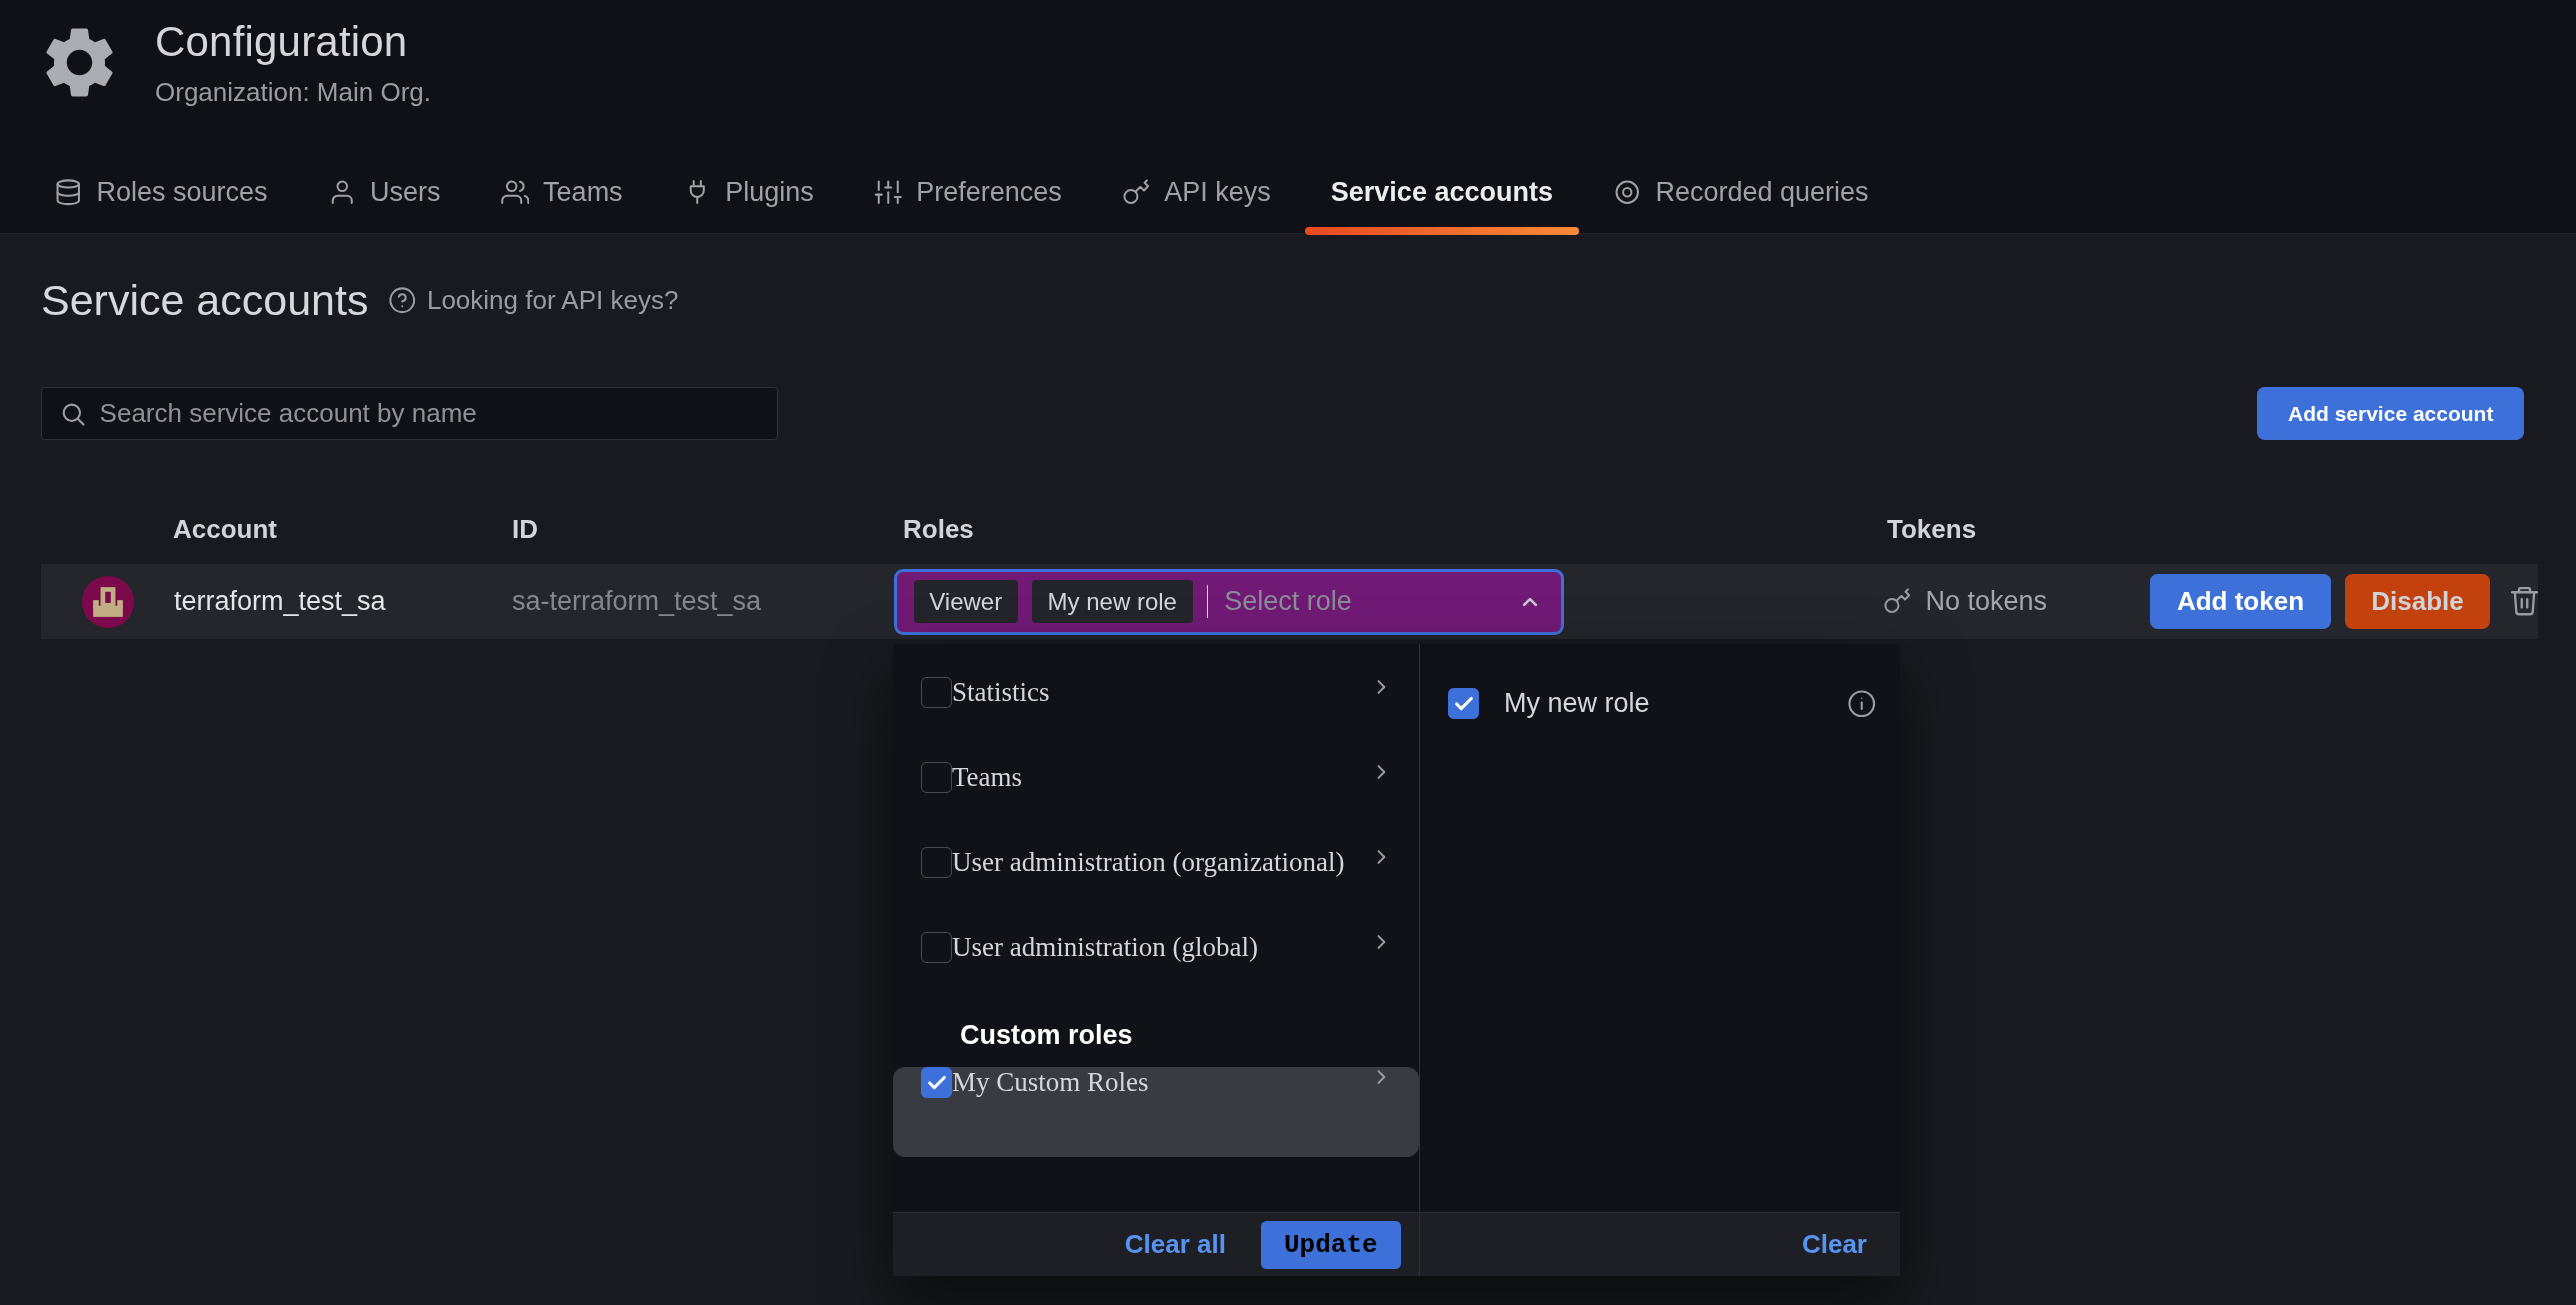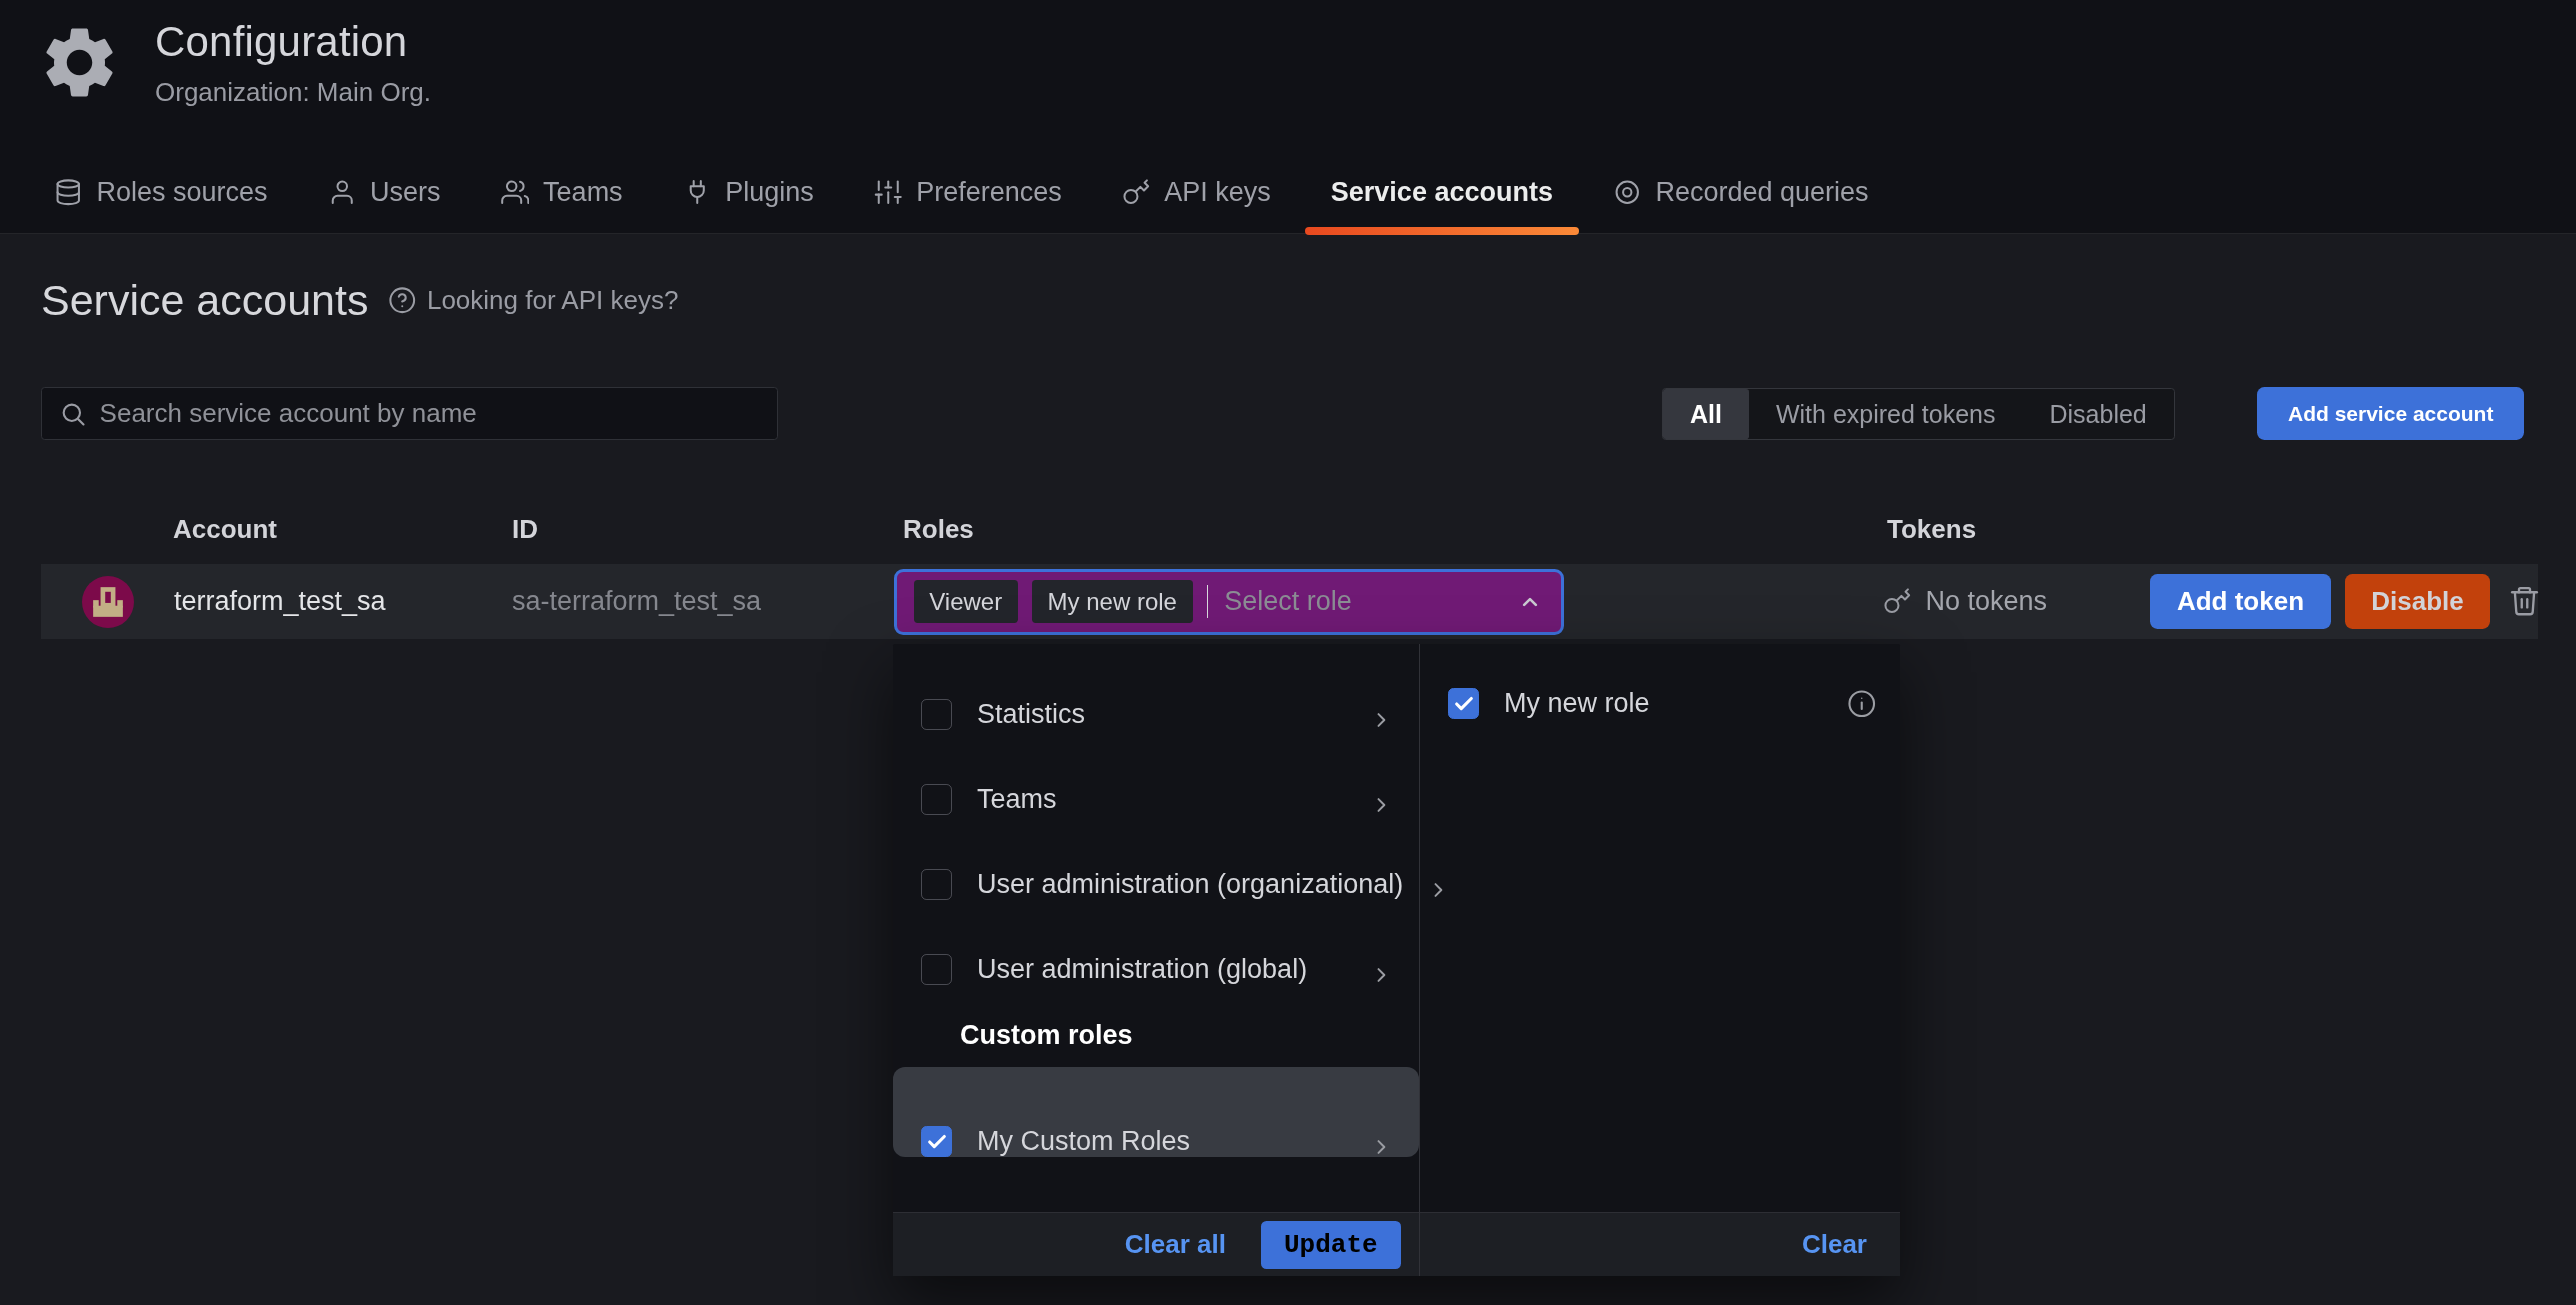--- a/index.html
+++ b/index.html
@@ -83,21 +83,21 @@
 
   
   .role-dropdown { position:absolute; left:893px; top:644px; width:1007px; height:632px;
                    background:#111217; display:flex; box-shadow:0 28px 64px rgba(0,0,0,.55);
                    border-radius:1.8px; z-index:5; }
   .pane { position:relative; display:flex; flex-direction:column; }
   .pane-left { width:527px; border-right:0.9px solid #313238; }
   .pane-right { flex:1; }
 
   .menu-list { padding-top:33px; }
-  .menu-item { display:flex; align-items:flex-end; height:53px; margin-bottom:32px; padding:0 28px; gap:25px; cursor:pointer; }
+  .menu-item { display:flex; align-items:flex-start; height:53px; margin-bottom:32px; padding:0 28px; cursor:pointer;font-family:Liberation Serif, serif; }
   .menu-item .item-label { flex:1; font-size:27px; color:#d5d6db; white-space:nowrap; }
   .arrow-icon { width:20px; height:20px; color:#9b9da3; flex:0 0 auto; }
 
   .checkbox { width:31px; height:31px; border-radius:5.5px; flex:0 0 auto;
               border:1.8px solid rgba(204,204,220,.30); background:transparent;
               display:flex; align-items:center; justify-content:center; cursor:pointer; }
   .checkbox.checked { background:#3d71d9; border-color:#3d71d9; }
   .checkbox svg { width:22px; height:22px; color:#fff; }
 
   .custom-header { margin-top:16.6px; height:37px; display:flex; align-items:center; padding-left:67px;
@@ -227,25 +227,20 @@
   </div>
 
   <div class="search-box">
     <svg viewBox="0 0 24 24" fill="none" stroke="currentColor" stroke-width="1.8" stroke-linecap="round">
         <circle cx="11" cy="11" r="7"></circle>
         <line x1="16.5" y1="16.5" x2="21" y2="21"></line>
       </svg>
     <input type="text" placeholder="Search service account by name" style="">
   </div>
 
-  <div class="filter-group">
-    <div class="filter-seg selected">All</div>
-    <div class="filter-seg">With expired tokens</div>
-    <div class="filter-seg">Disabled</div>
-  </div>
 
   <button class="add-sa-btn">Add service account</button>
 
   <div class="col-head col-account">Account</div>
   <div class="col-head col-id">ID</div>
   <div class="col-head col-roles">Roles</div>
   <div class="col-head col-tokens">Tokens</div>
 
   <div class="account-row">
     <svg class="avatar" viewBox="0 0 56 56">

